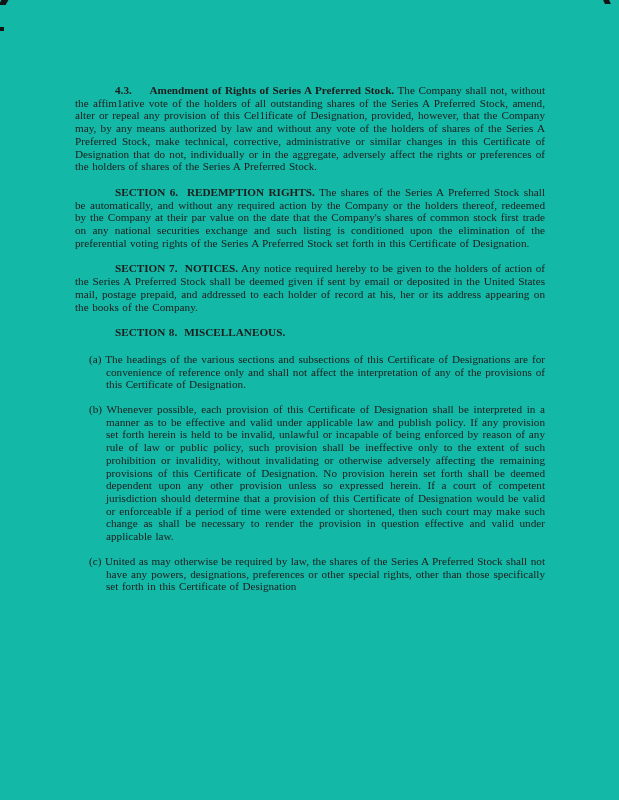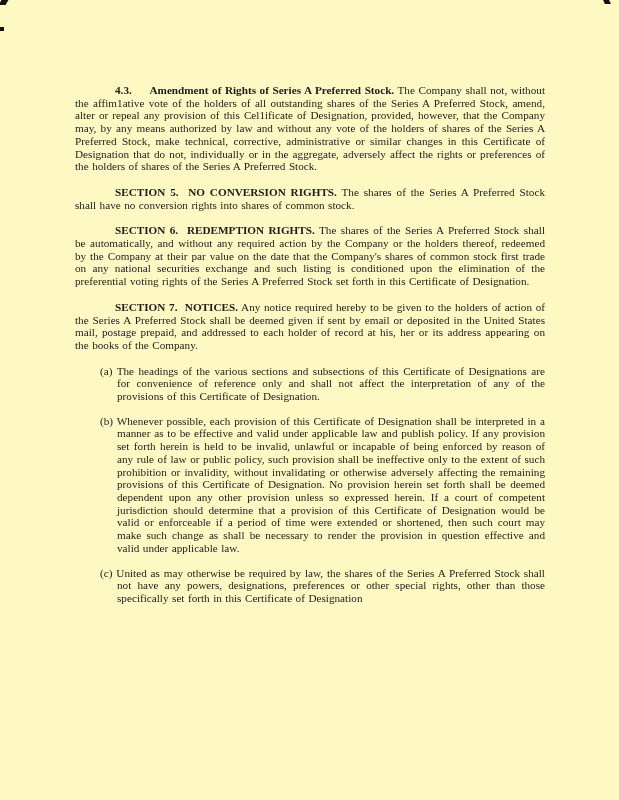--- a/index.html
+++ b/index.html
@@ -4,21 +4,21 @@
 <style>
   html, body {
     margin: 0;
     padding: 0;
     background: #ffffff;
   }
   .page {
     position: relative;
     width: 619px;
     height: 800px;
-    background: #fef9c3;
+    background: #14b8a6;
     overflow: hidden;
     font-family: "Liberation Serif", "DejaVu Serif", serif;
     color: #1c1c1c;
   }
   .content {
     position: absolute;
     left: 75px;
     top: 84px;
     width: 470px;
     font-size: 11.2px;
@@ -35,21 +35,21 @@
   }
   p.heading-only {
     margin: 0 0 14px 0;
     text-indent: 40px;
     font-weight: bold;
   }
   .list {
     margin-left: 14px;
   }
   p.li {
-    margin: 0 0 12px 11px;
+    margin: 0 0 12px 0;
     padding-left: 17px;
     text-indent: -17px;
   }
   p.li:last-child { margin-bottom: 0; }
   
   .artifact {
     position: absolute;
     background: #141414;
   }
   .artifact.a1 { left: 0; top: 0; width: 7px; height: 5px; transform: skewX(-30deg); }
@@ -65,35 +65,32 @@
   <div class="artifact a2"></div>
   <div class="artifact a3"></div>
 
   <div class="content">
 
     <p class="para">
       <span class="hd">4.3.&nbsp;&nbsp;&nbsp;&nbsp;&nbsp;Amendment of Rights of Series A Preferred Stock.</span>
       <span>The Company shall not, without the affim1ative vote of the holders of all outstanding shares of the Series A Preferred Stock, amend, alter or repeal any provision of this Cel1ificate of Designation, provided, however, that the Company may, by any means authorized by law and without any vote of the holders of shares of the Series A Preferred Stock, make technical, corrective, administrative or similar changes in this Certificate of Designation that do not, individually or in the aggregate, adversely affect the rights or preferences of the holders of shares of the Series A Preferred Stock.</span>
     </p>
 
-    <p class="para">
-      <span class="hd">SECTION 5.&nbsp; NO CONVERSION RIGHTS.</span>
-      <span>The shares of the Series A Preferred Stock shall have no conversion rights into shares of common stock.</span>
-    </p>
 
     <p class="para">
       <span class="hd">SECTION 6.&nbsp; REDEMPTION RIGHTS.</span>
       <span>The shares of the Series A Preferred Stock shall be automatically, and without any required action by the Company or the holders thereof, redeemed by the Company at their par value on the date that the Company's shares of common stock first trade on any national securities exchange and such listing is conditioned upon the elimination of the preferential voting rights of the Series A Preferred Stock set forth in this Certificate of Designation.</span>
     </p>
 
     <p class="para">
       <span class="hd">SECTION 7.&nbsp; NOTICES.</span>
       <span>Any notice required hereby to be given to the holders of action of the Series A Preferred Stock shall be deemed given if sent by email or deposited in the United States mail, postage prepaid, and addressed to each holder of record at his, her or its address appearing on the books of the Company.</span>
     </p>
 
+    <p class="heading-only">SECTION 8.&nbsp; MISCELLANEOUS.</p>
 
     <div class="list">
 
       <p class="li">
         <span>(a)</span>
         <span>The headings of the various sections and subsections of this Certificate of Designations are for convenience of reference only and shall not affect the interpretation of any of the provisions of this Certificate of Designation.</span>
       </p>
 
       <p class="li">
         <span>(b)</span>

